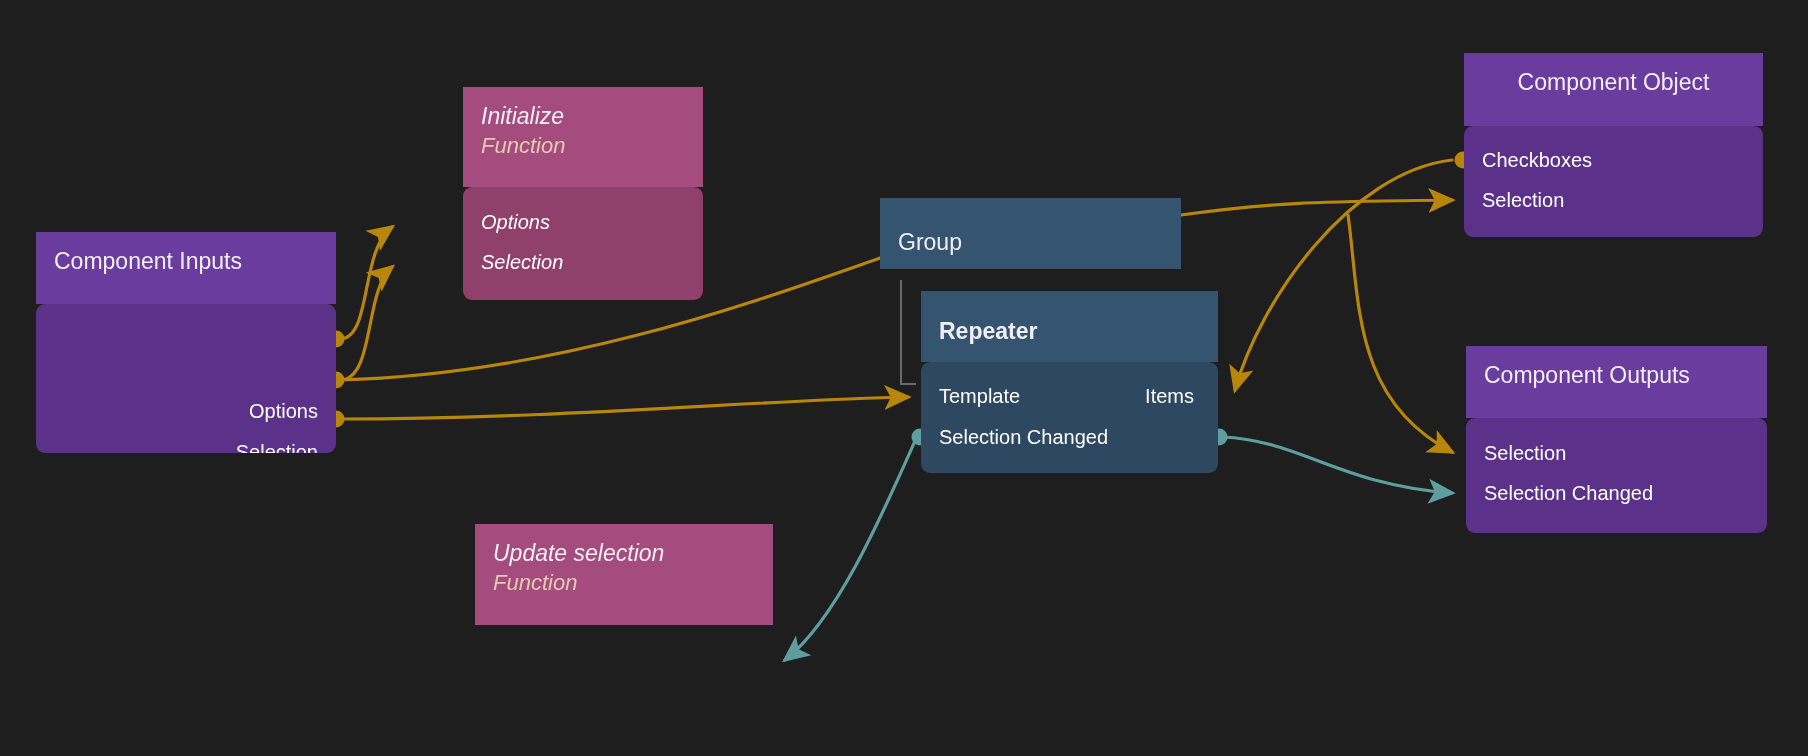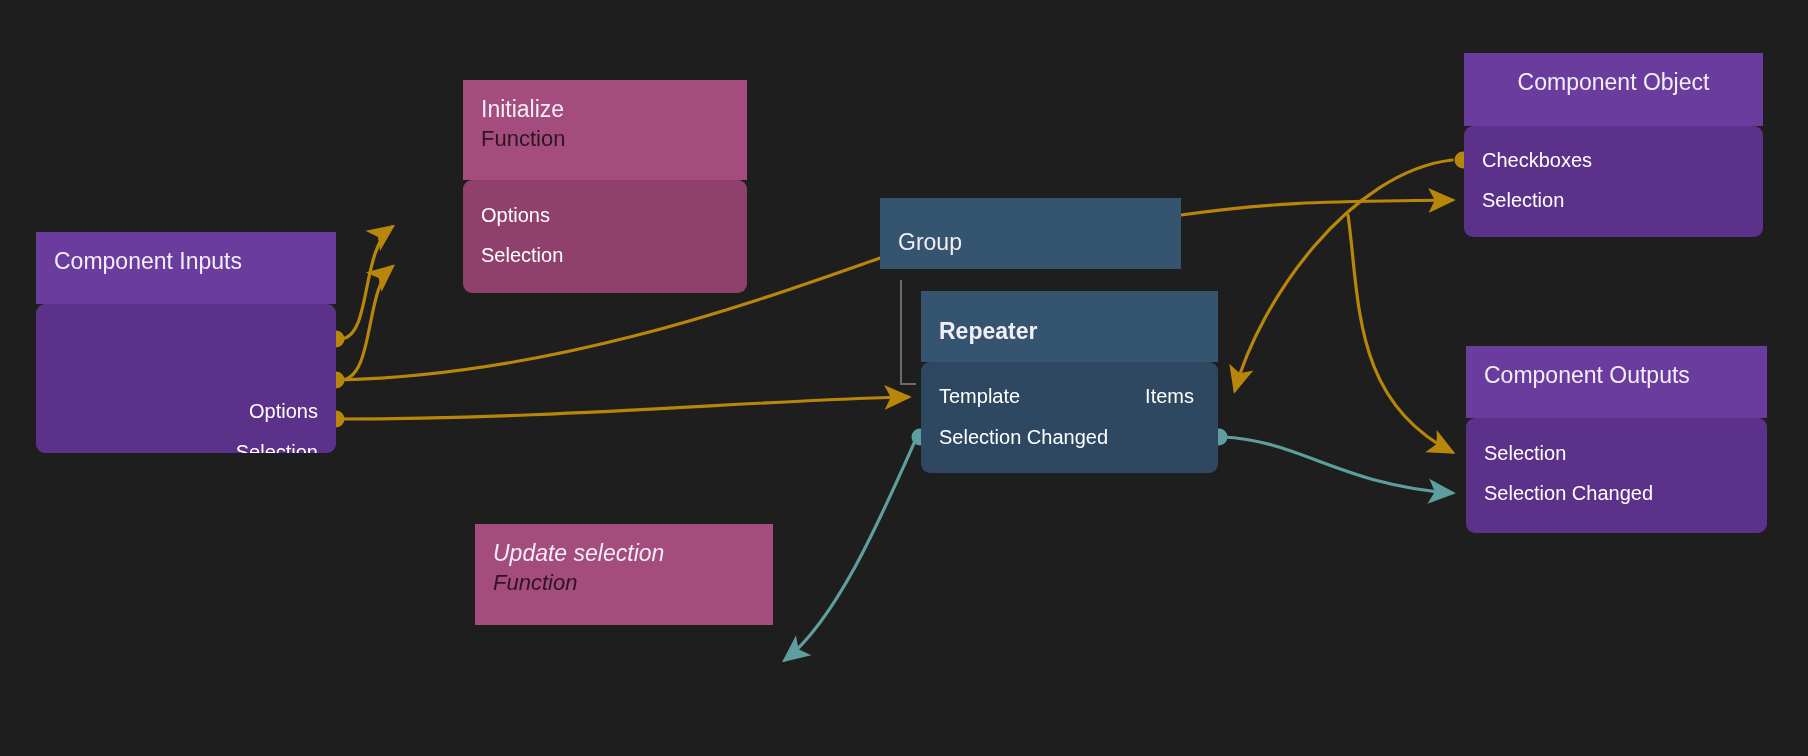--- a/index.html
+++ b/index.html
@@ -34,21 +34,21 @@
   }
   .node-title {
     font-size: 23px;
     color: #f2eef5;
     line-height: 30px;
     white-space: nowrap;
   }
   .node-subtitle {
     font-size: 22px;
     line-height: 29px;
-    color: #000000;
+    color: #fef9c3;
     opacity: .72;
     white-space: nowrap;
   }
   .node-body {
     position: relative;
     box-sizing: border-box;
     width: 100%;
     border-radius: 9px;
   }
   .port-row {
@@ -152,21 +152,21 @@
       <div class="port-row right-align" style="top:95px;">
         <span class="port-label">Options</span>
       </div>
       <div class="port-row right-align" style="top:136px;">
         <span class="port-label">Selection</span>
       </div>
 
     </div>
   </div>
 
-  <div class="node magenta" style="left:463px; top:80px; width:284px; height:213px;">
+  <div class="node magenta" style="left:463px; top:87px; width:240px; height:213px;font-style:italic;">
     <div class="node-header" style="height:100px;">
       <div class="node-title">Initialize</div>
       <div class="node-subtitle">Function</div>
     </div>
     <div class="node-body" style="height:113px;">
       <div class="port-row left-align" style="top:23px;">
         <span class="port-label">Options</span>
       </div>
       <div class="port-row left-align" style="top:63px;">
         <span class="port-label">Selection</span>

